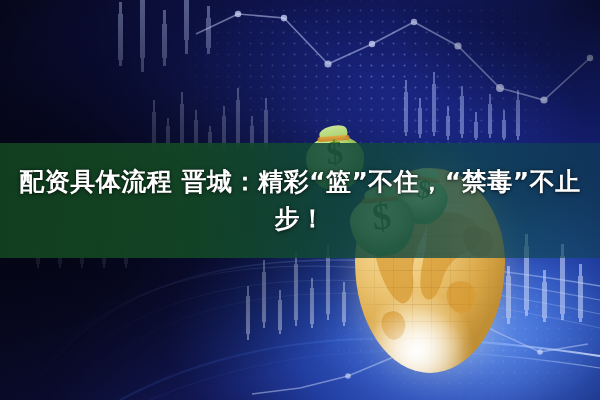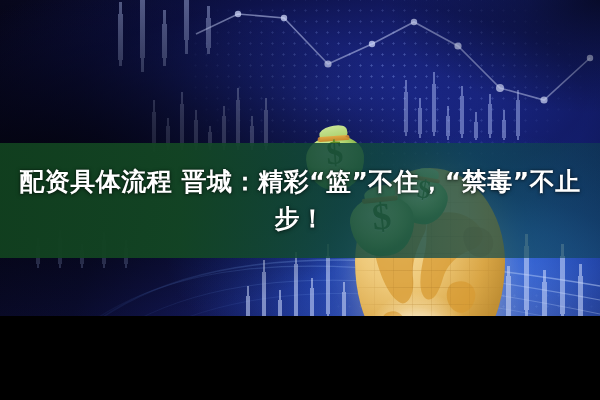--- a/index.html
+++ b/index.html
@@ -3,21 +3,21 @@
 <meta charset="utf-8">
 <style>
   html, body {
     margin: 0;
     padding: 0;
     background: #000;
   }
   #stage {
     position: relative;
     width: 600px;
-    height: 316px;
+    height: 400px;
     overflow: hidden;
     font-family: "Liberation Sans", "DejaVu Sans", sans-serif;
     background: #07071e;
   }
 
   
   .bg-base {
     position: absolute;
     inset: 0;
     background:

